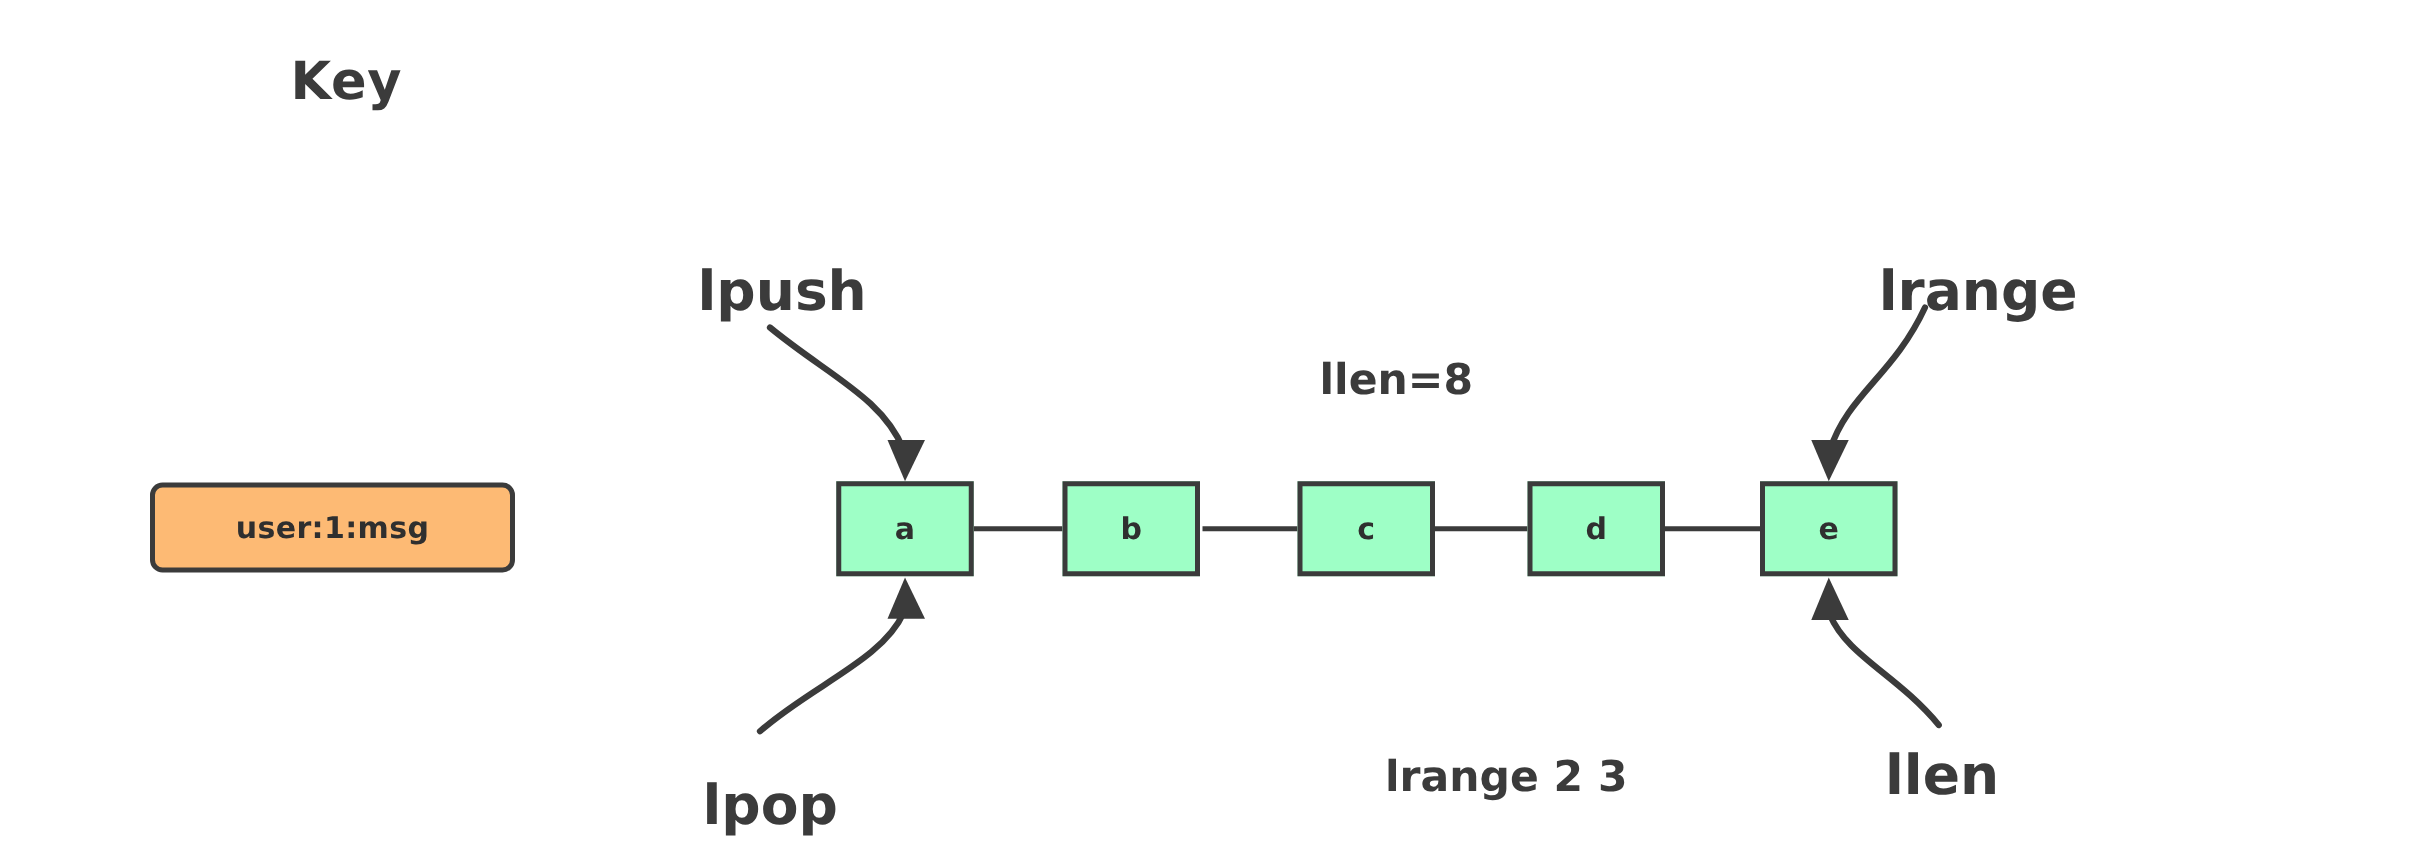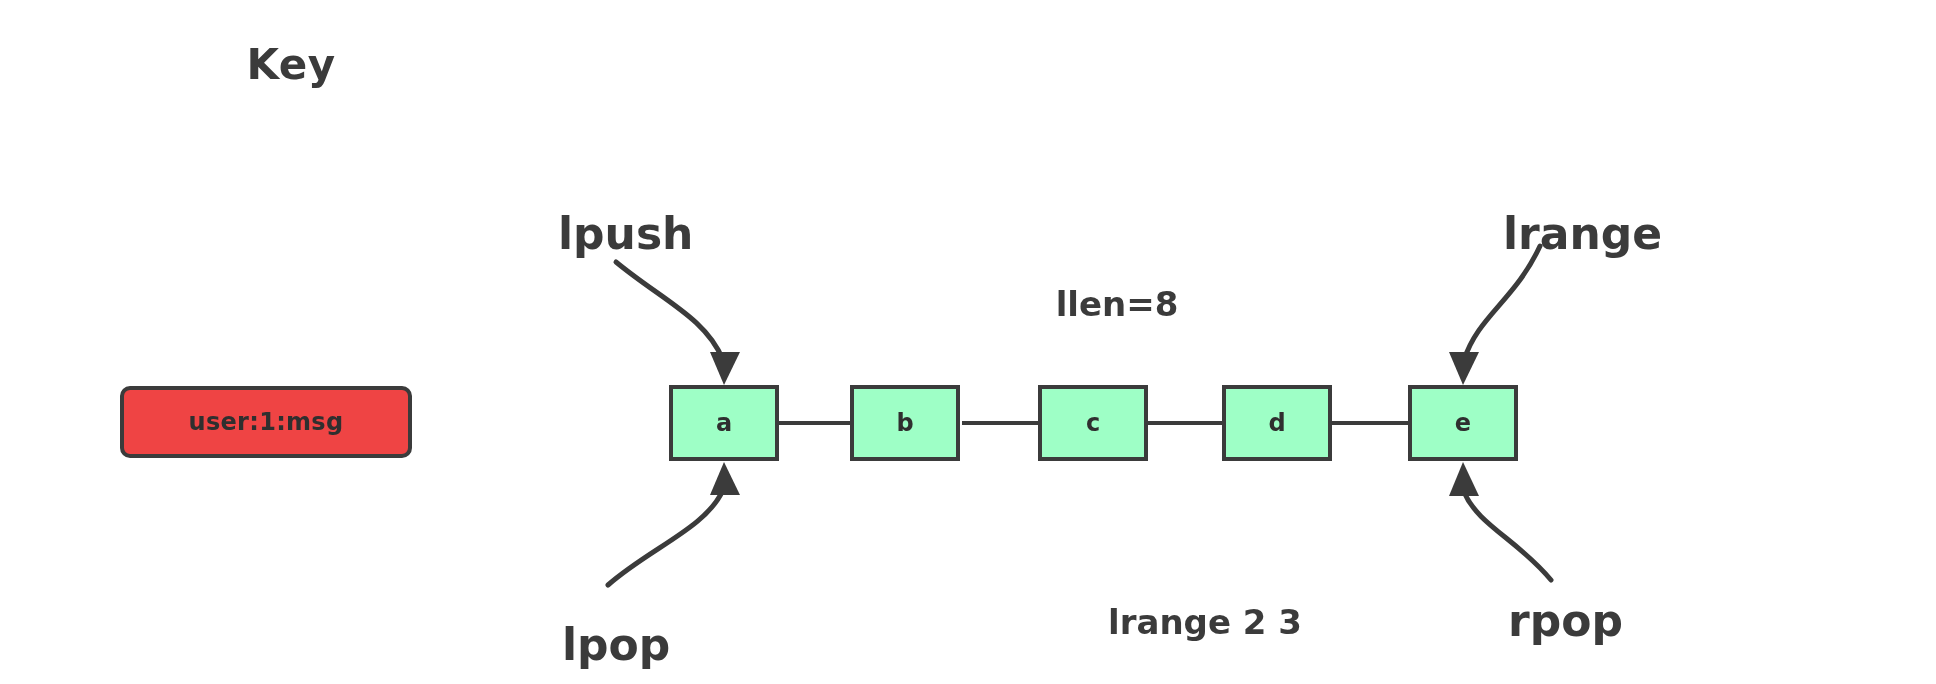--- a/index.html
+++ b/index.html
@@ -19,30 +19,30 @@
   }
   .hdr {
     position: absolute;
     font-weight: bold;
     color: #3b3b3b;
     font-size: 42px;
     letter-spacing: 0.5px;
     white-space: nowrap;
     transform: translateX(-50%);
   }
-  #hdr-key  { left: 291px; top: 40px; text-align: right; }
+  #hdr-key  { left: 277px; top: 40px; text-align: right; }
   #hdr-val  { left: 1090px; top: 40px; }
 
   .key-box {
     position: absolute;
     left: 120px;
     top: 386px;
     width: 292px;
     height: 72px;
-    background: #ef4444;
+    background: #fdba74;
     border: 4px solid #3b3b3b;
     border-radius: 10px;
     box-sizing: border-box;
     display: flex;
     align-items: center;
     justify-content: center;
   }
   .key-box-label {
     font-size: 24px;
     font-weight: bold;
@@ -137,21 +137,21 @@
   <div class="node" style="left:1408px;">
     <span class="node-label">e</span>
   </div>
 
   <div class="float-label" id="lbl-llen">llen=8</div>
   <div class="float-label" id="lbl-lrange">lrange 2 3</div>
 
   <div class="op-label" id="op-lpush">lpush</div>
   <div class="op-label" id="op-rpush">lrange</div>
   <div class="op-label" id="op-lpop">lpop</div>
-  <div class="op-label" id="op-rpop">rpop</div>
+  <div class="op-label" id="op-rpop">llen</div>
 
   <svg id="arrows" viewBox="0 0 1936 684">
     <path d="M 616 262 C 662 300 706 318 723 360" fill="none" stroke="#3b3b3b" stroke-width="5" stroke-linecap="round"></path>
     <polygon points="724,385 710,352 740,352" fill="#3b3b3b"></polygon>
 
     <path d="M 1540 246 C 1515 300 1478 316 1464 360" fill="none" stroke="#3b3b3b" stroke-width="5" stroke-linecap="round"></path>
     <polygon points="1463,385 1449,352 1479,352" fill="#3b3b3b"></polygon>
 
     <path d="M 608 585 C 650 548 706 528 723 490" fill="none" stroke="#3b3b3b" stroke-width="5" stroke-linecap="round"></path>
     <polygon points="724,462 710,495 740,495" fill="#3b3b3b"></polygon>

